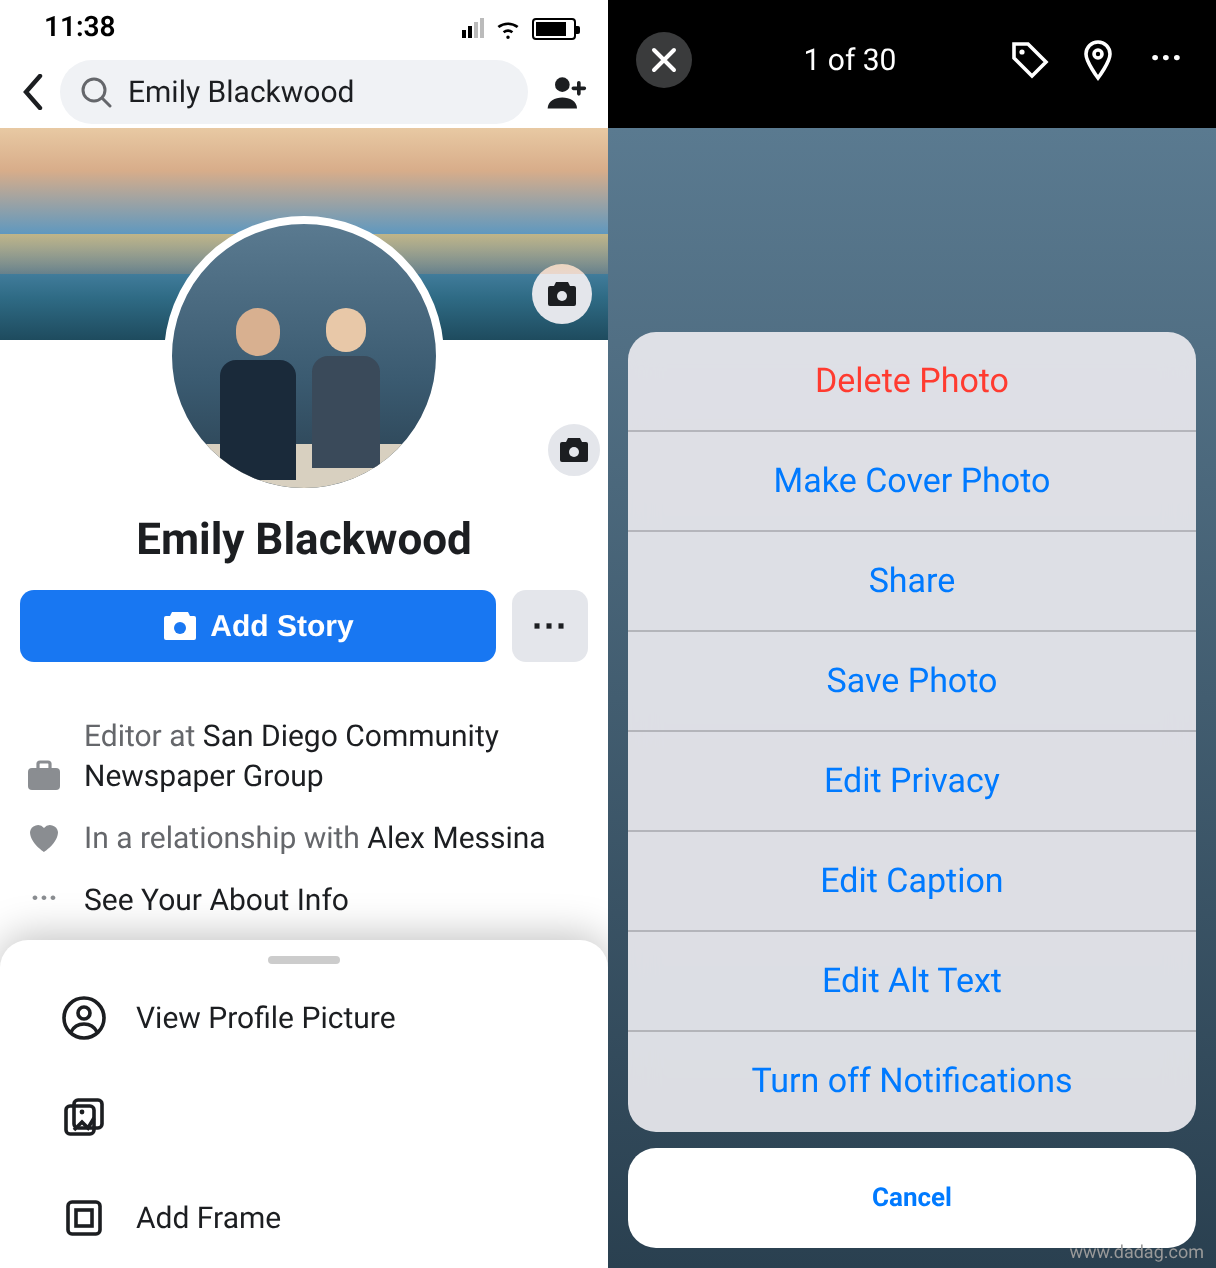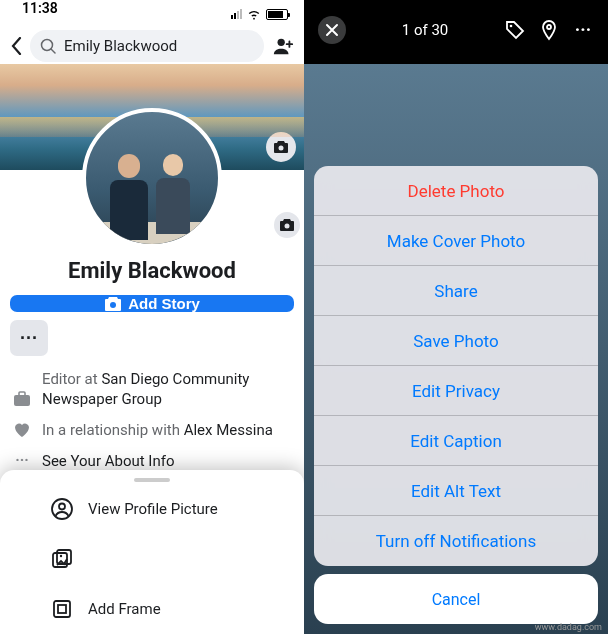--- a/index.html
+++ b/index.html
@@ -2,21 +2,21 @@
 <html><head>
 <meta charset="utf-8">
 <style>
   * { box-sizing: border-box; margin: 0; padding: 0; }
   body { font-family: -apple-system, BlinkMacSystemFont, "Segoe UI", Roboto, Helvetica, Arial, sans-serif; background: #888; }
   .canvas { width: 608px; height: 634px; display: flex; position: relative; overflow: hidden; }
   .pane { width: 304px; height: 634px; position: relative; background: #fff; overflow: hidden; }
   .pane-right { background: #000; }
 
   
-  .status-bar { height: 28px; display: flex; justify-content: space-between; padding: 0 16px 0 22px; font-size: 14px; font-weight: 600; color: #000; }
+  .status-bar { height: 28px; display: flex; align-items: center; justify-content: space-between; padding: 0 16px 0 22px; font-size: 14px; font-weight: 600; color: #000; }
   .status-icons { display: flex; gap: 5px; align-items: center; }
   .sig { display:inline-flex; align-items:flex-end; gap:1px; }
   .sig span { width:2px; background:#000; }
   .sig .b1{height:4px;} .sig .b2{height:6px;} .sig .b3{height:8px; background:#bbb;} .sig .b4{height:10px; background:#bbb;}
   .wifi { width:14px; height:10px; position:relative; }
   .wifi svg { display:block; }
   .batt { width:22px; height:11px; border:1px solid #000; border-radius:2px; position:relative; }
   .batt::after { content:""; position:absolute; right:-3px; top:3px; width:2px; height:4px; background:#000; border-radius:0 1px 1px 0;}
   .batt .fill { position:absolute; left:1px; top:1px; bottom:1px; width:75%; background:#000; }
 
@@ -38,33 +38,33 @@
   .p1 .head{ width:22px; height:24px; background:#d8b090; border-radius:11px; margin:0 auto; }
   .p1 .body{ width:38px; height:60px; background:#1a2a3a; border-radius:8px 8px 0 0; margin:2px auto 0; }
   .p2 { left:62px; }
   .p2 .head{ width:20px; height:22px; background:#e8c8a8; border-radius:10px; margin:0 auto; }
   .p2 .body{ width:34px; height:56px; background:#3a4a5a; border-radius:8px 8px 0 0; margin:2px auto 0; }
   .table { position:absolute; bottom:0; left:0; right:0; height:22px; background:#d8d0c0; }
   .cam-avatar { position:absolute; right:2px; bottom:8px; width:30px; height:30px; background:#e4e6eb; border-radius:15px; display:flex; align-items:center; justify-content:center; border:2px solid #fff; }
 
   .name { text-align:center; font-size:22px; font-weight:700; margin:10px 0 12px; color:#1c1e21; }
 
-  .btn-row { display:flex; gap:8px; padding:0 10px; margin-bottom:14px;flex-direction:column; }
+  .btn-row { display:flex; gap:8px; padding:0 10px; margin-bottom:28px; }
   .add-story { flex:1; background:#1877f2; color:#fff; border:none; border-radius:7px; height:36px; font-size:15px; font-weight:600; display:flex; align-items:center; justify-content:center; gap:6px; }
   .add-story svg { width:18px; height:16px; }
   .more-btn { width:38px; height:36px; background:#e4e6eb; border:none; border-radius:7px; font-size:18px; font-weight:700; color:#1c1e21; line-height:1; }
 
   .info-list { padding:0 12px; }
   .info-row { display:flex; align-items:flex-end; gap:10px; font-size:15px; color:#1c1e21; margin-bottom:10px; line-height:1.3; }
   .info-row .icn { width:20px; height:20px; color:#8a8d91; flex-shrink:0; margin-top:1px; }
   .info-row .lead { color:#65676b; }
   .info-row .strong { color:#1c1e21; }
 
   .sheet { position:absolute; left:0; right:0; bottom:0; background:#fff; border-radius:14px 14px 0 0; box-shadow:0 -2px 20px rgba(0,0,0,.25); padding-top:4px; }
-  .sheet-row { display:flex; align-items:center; gap:14px; padding:13px 30px; font-size:15px; color:#1c1e21;margin-left:20px; }
+  .sheet-row { display:flex; align-items:center; gap:14px; padding:13px 30px; font-size:15px; color:#1c1e21; }
   .sheet-row .icn { width:24px; height:24px; color:#1c1e21; }
   .handle { width:36px; height:4px; background:#ccc; border-radius:2px; margin:4px auto 2px; }
 
   
   .photo-top { height:60px; display:flex; align-items:center; padding:0 14px; color:#fff; }
   .pt-close { width:28px; height:28px; border-radius:14px; background:#3a3b3c; display:flex; align-items:center; justify-content:center; }
   .pt-close svg { width:14px; height:14px; }
   .pt-count { flex:1; text-align:center; font-size:15px; }
   .pt-icons { display:flex; gap:12px; align-items:center; }
   .pt-icons .i { width:22px; height:22px; }
@@ -72,21 +72,21 @@
   .photo-bg { position:absolute; left:0; right:0; top:64px; bottom:0; background:linear-gradient(180deg,#5a7a90,#2a4050); }
   .photo-footer { position:absolute; bottom:42px; left:0; right:0; padding:0 14px; display:flex; justify-content:space-between; align-items:center; color:#e8e8e8; font-size:13px; }
   .react-badge { width:16px; height:16px; border-radius:8px; background:#1877f2; display:inline-flex; align-items:center; justify-content:center; margin-right:2px; vertical-align:middle;}
   .react-badge.love { background:#f33e58; }
 
   .action-sheet { position:absolute; left:10px; right:10px; bottom:10px; }
   .as-list { background:rgba(230,230,235,.95); backdrop-filter:blur(8px); border-radius:14px; overflow:hidden; }
   .as-item { height:50px; display:flex; align-items:center; justify-content:center; font-size:17px; color:#007aff; border-bottom:0.5px solid rgba(60,60,67,.26);text-align:center; }
   .as-item:last-child { border-bottom:none; }
   .as-item.destructive { color:#ff3b30; }
-  .as-cancel { margin-top:8px; background:#fff; border-radius:14px; height:50px; display:flex; align-items:center; justify-content:center; font-size:16px; font-weight:400; color:#007aff; }
+  .as-cancel { margin-top:8px; background:#fff; border-radius:14px; height:50px; display:flex; align-items:center; justify-content:center; font-size:13px; font-weight:700; color:#007aff; }
 
   .watermark { position:absolute; right:6px; bottom:2px; font-size:9px; color:#999; }
 </style>
 </head>
 <body>
 
 <div class="canvas">
 
   <div class="pane">
     <div class="status-bar">

